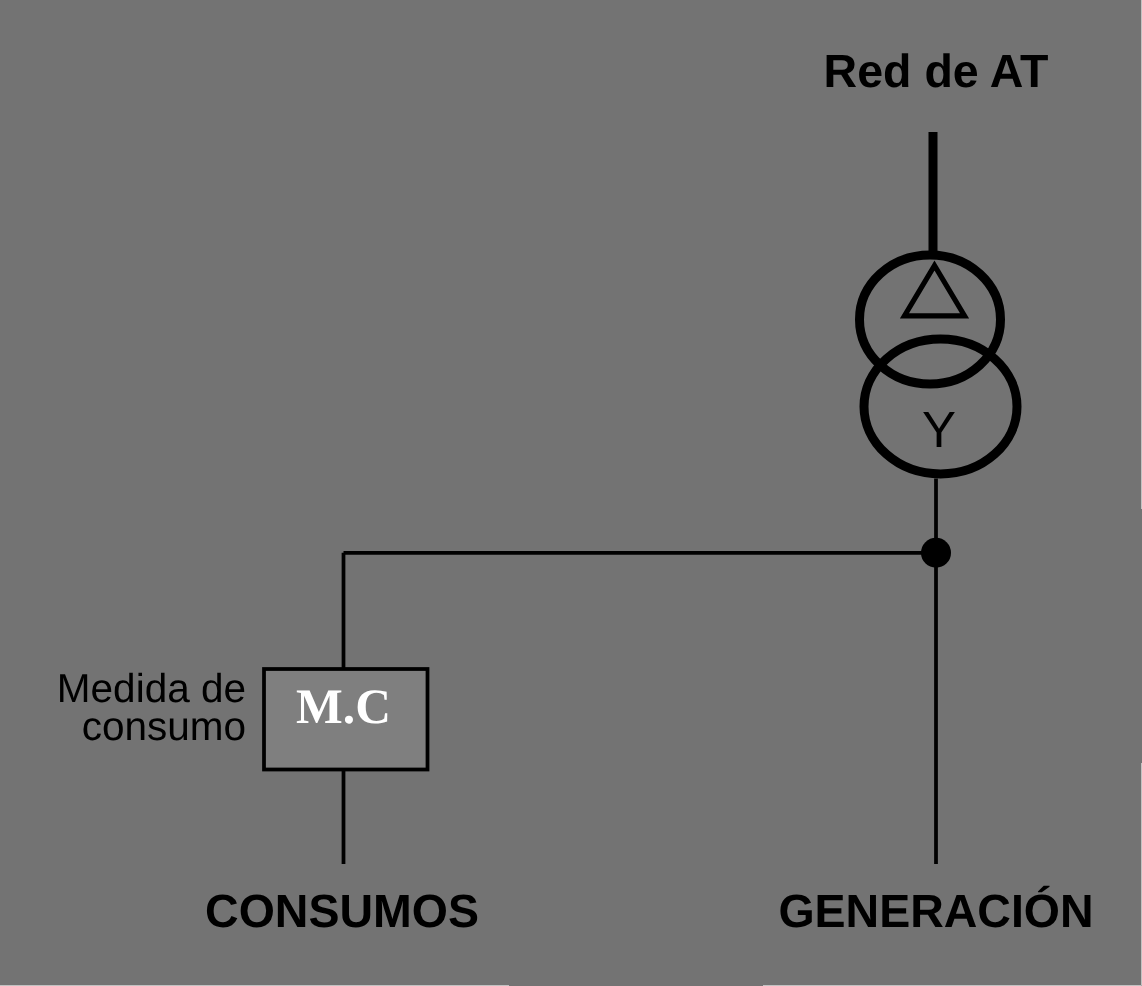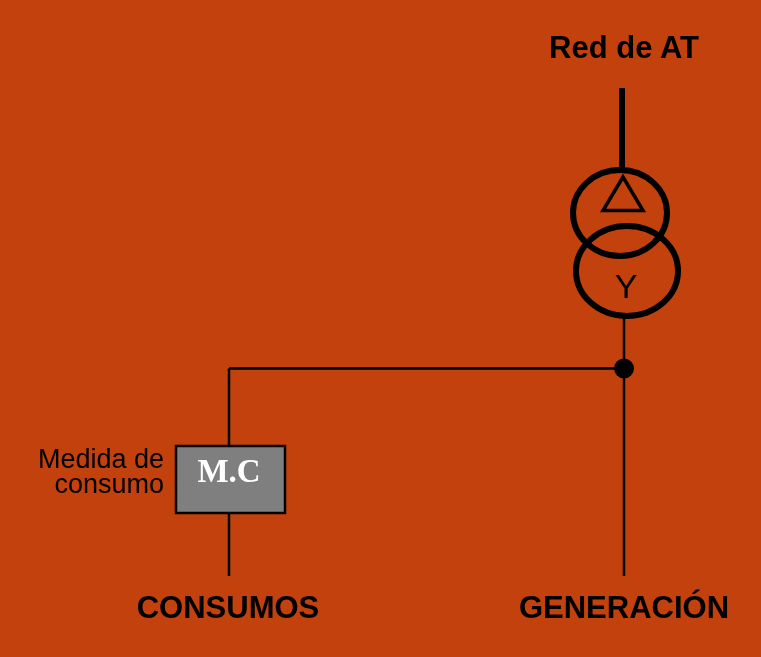--- a/index.html
+++ b/index.html
@@ -4,21 +4,21 @@
 <style>
   html, body {
     margin: 0;
     padding: 0;
     background: #ffffff;
   }
   #canvas {
     position: relative;
     width: 761px;
     height: 657px;
-    background: #c2410c;
+    background: #737373;
     overflow: hidden;
   }
   svg { display: block; }
   .lbl {
     font: bold 31px "Liberation Sans", sans-serif;
     fill: #000000;
   }
   .cap {
     font: 27px "Liberation Sans", sans-serif;
     fill: #000000;

